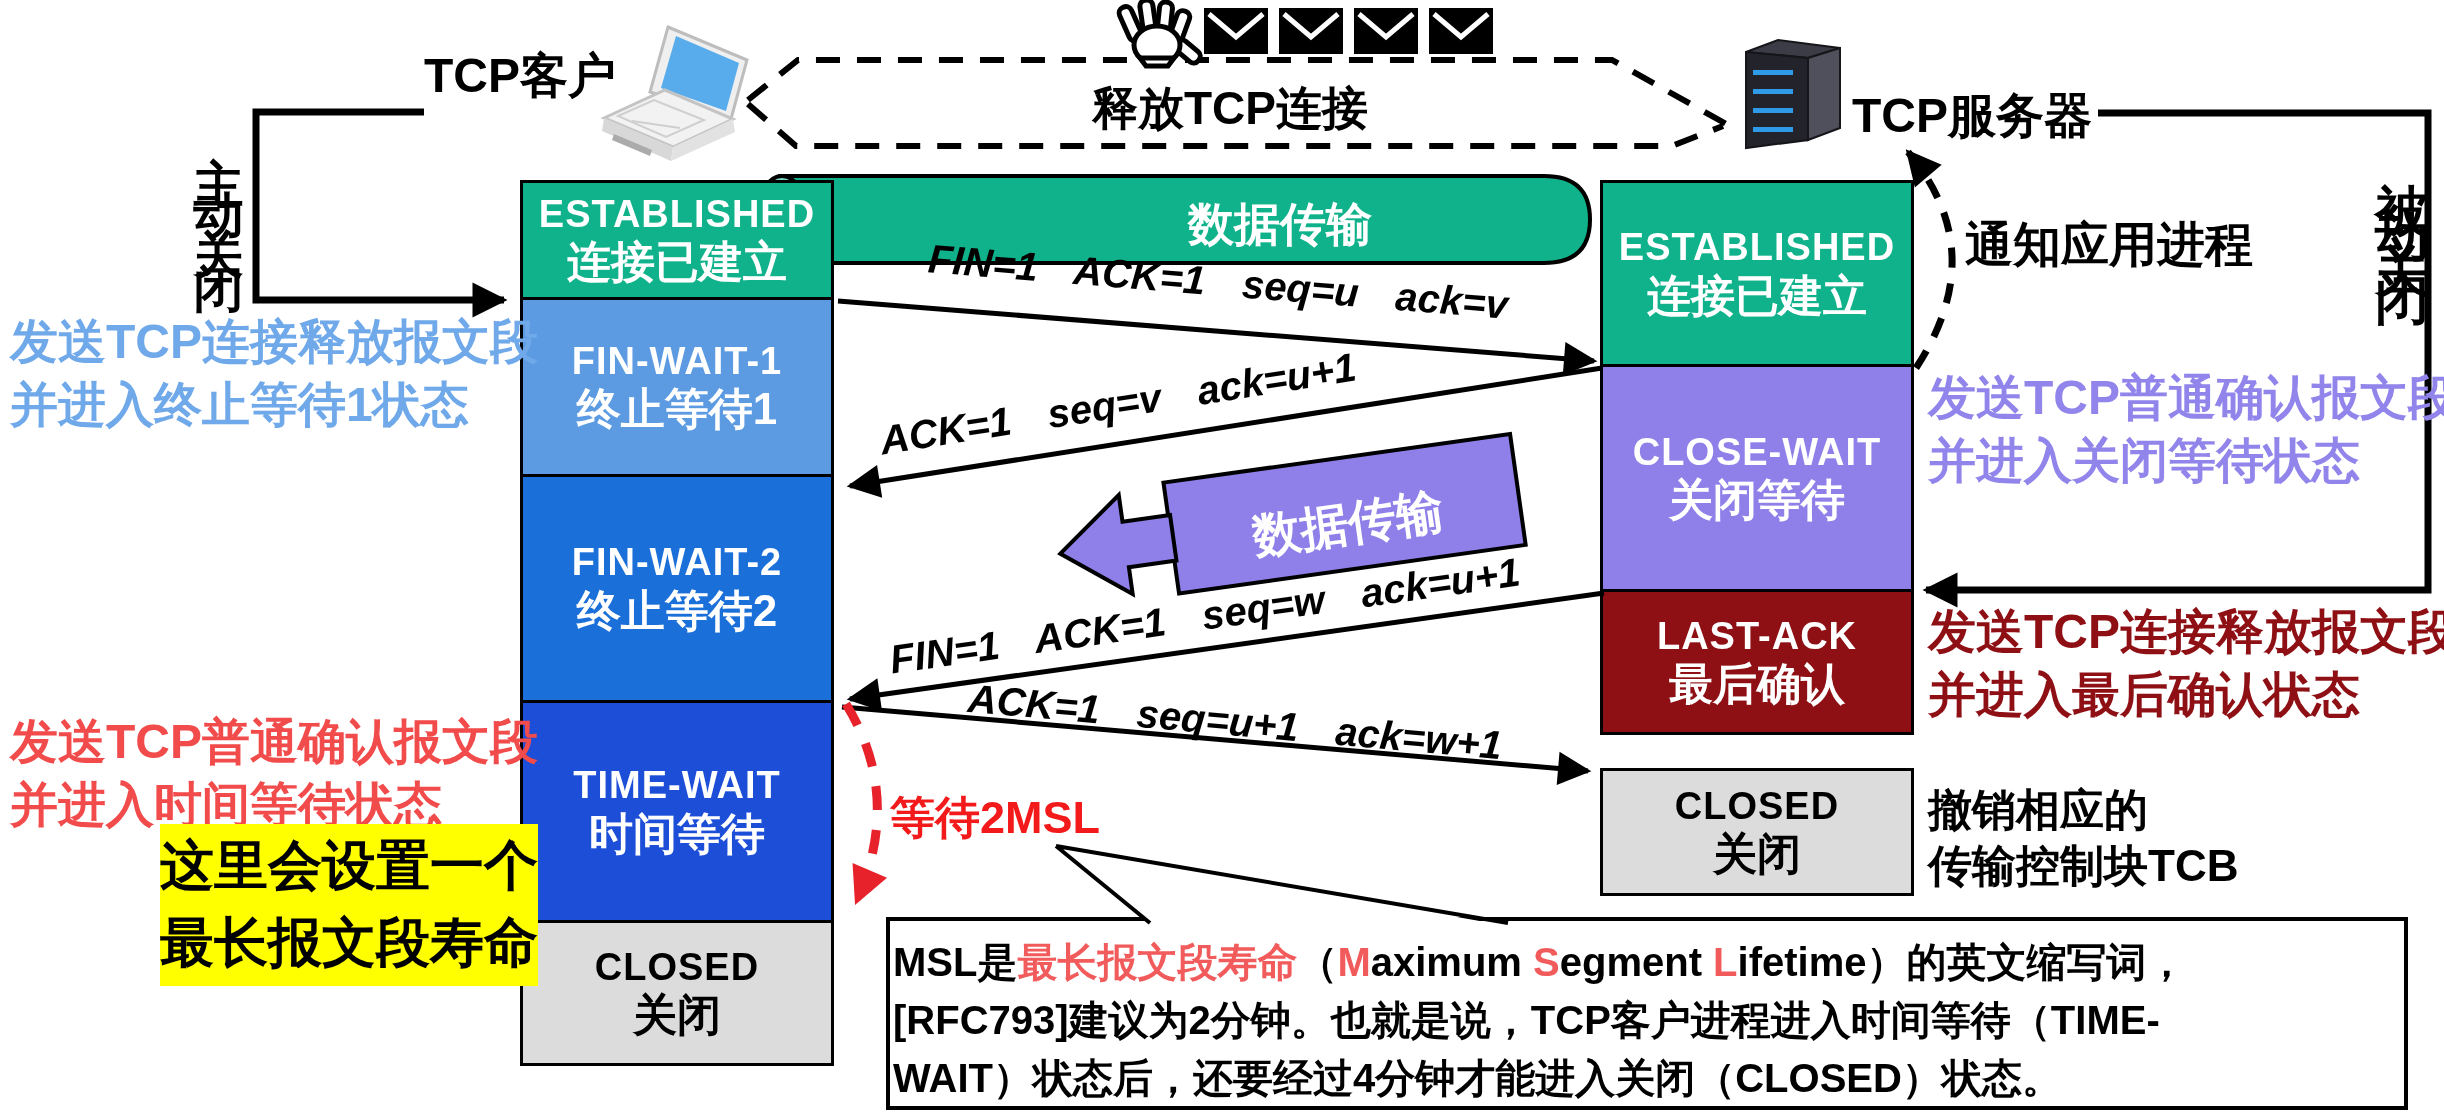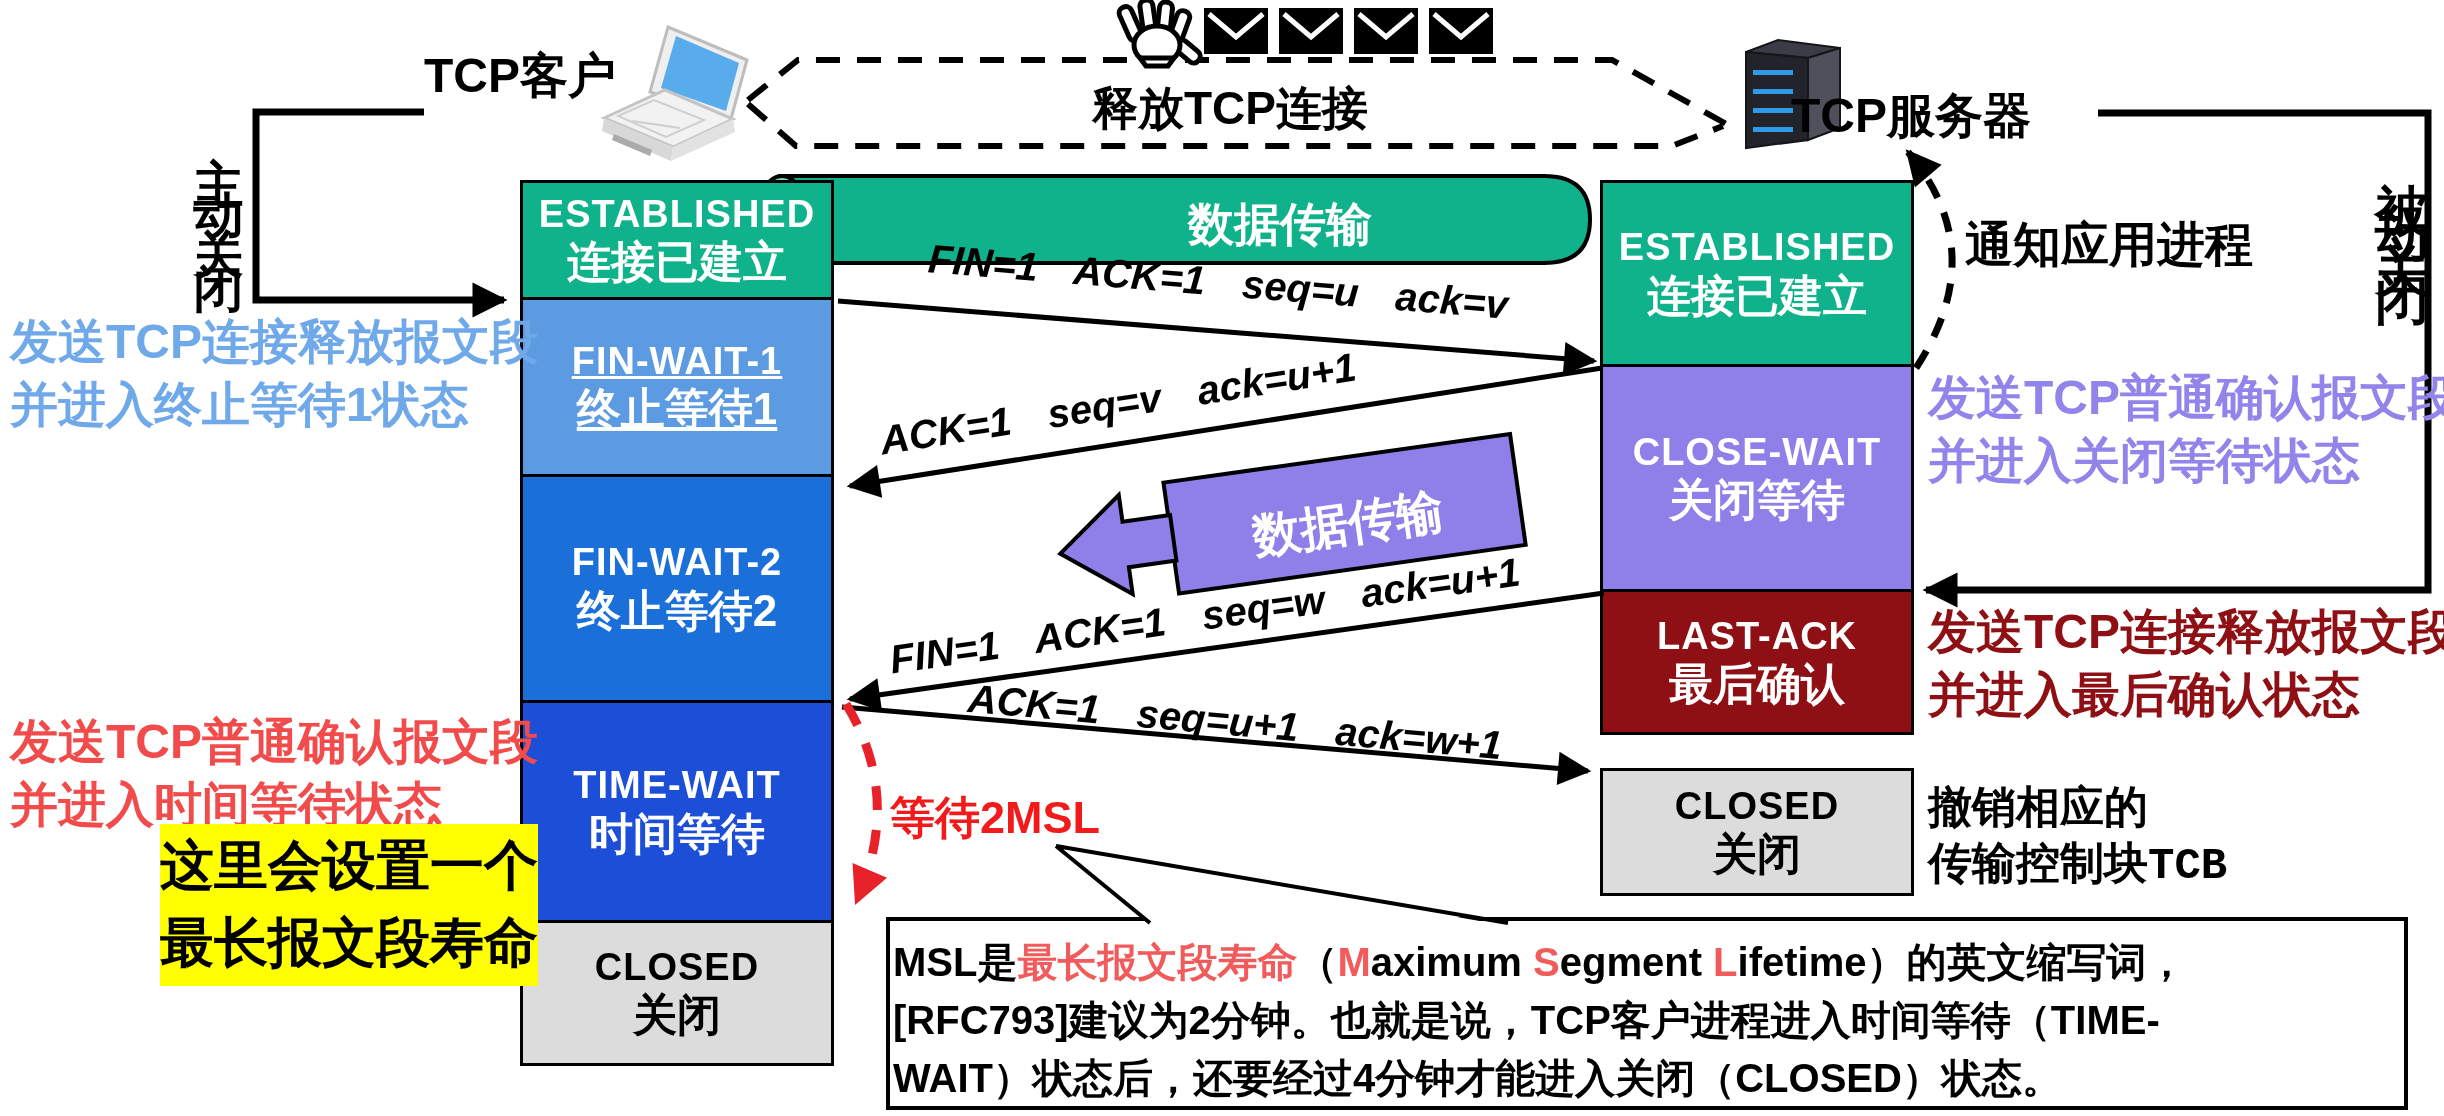--- a/index.html
+++ b/index.html
@@ -104,21 +104,21 @@
     <g transform="rotate(-8 1300 520)">
       <rect x="1170" y="464" width="350" height="112" fill="#8E80E8" stroke="#000" stroke-width="4"></rect>
       <polygon points="1058,520 1124,470 1124,497 1172,497 1172,543 1124,543 1124,570" fill="#8E80E8" stroke="#000" stroke-width="4"></polygon>
     </g>
   </svg>
 
   <div class="state-box col-c bg-teal" style="top:180px;height:120px;">
     <div class="en">ESTABLISHED</div>
     <div class="zh">连接已建立</div>
   </div>
-  <div class="state-box col-c bg-lblue" style="top:297px;height:180px;text-decoration:underline;">
+  <div class="state-box col-c bg-lblue" style="top:297px;height:180px;">
     <div class="en">FIN-WAIT-1</div>
     <div class="zh">终止等待1</div>
   </div>
   <div class="state-box col-c bg-blue" style="top:474px;height:229px;">
     <div class="en">FIN-WAIT-2</div>
     <div class="zh">终止等待2</div>
   </div>
   <div class="state-box col-c bg-red" style="top:700px;height:223px;">
     <div class="en">TIME-WAIT</div>
     <div class="zh">时间等待</div>
@@ -179,21 +179,21 @@
 
     <path d="M846 704 Q902 795 858 898" fill="none" stroke="#E8222B" stroke-width="9" stroke-dasharray="24 20" marker-end="url(#mR)"></path>
 
     <g>
       <polygon points="1056,846 1152,926 1508,926" fill="#fff"></polygon>
       <path d="M1056 846 L1150 923 M1056 846 L1508 923" stroke="#000" stroke-width="4" fill="none"></path>
     </g>
   </svg>
 
   <div class="lbl" style="left:424px;top:44px;font-size:48px;">TCP客户</div>
-  <div class="lbl" style="left:1791px;top:84px;font-size:48px;">TCP服务器</div>
+  <div class="lbl" style="left:1852px;top:84px;font-size:48px;">TCP服务器</div>
   <div class="lbl vert" style="left:186px;top:115px;font-size:50px;letter-spacing:36px;">主动关闭</div>
   <div class="lbl vert" style="left:2366px;top:138px;font-size:54px;letter-spacing:30px;">被动关闭</div>
   <div class="lbl" style="left:1040px;top:78px;width:380px;text-align:center;font-size:46px;">释放TCP连接</div>
   <div class="lbl" style="left:1965px;top:213px;font-size:48px;">通知应用进程</div>
 
   <div id="tube-text">数据传输</div>
   <div id="rev-text">数据传输</div>
 
   <div class="seg-label" style="left:1218px;top:282px;transform:translate(-50%,-50%) rotate(4.6deg);">FIN=1 ACK=1 seq=u ack=v</div>
   <div class="seg-label" style="left:1118px;top:404px;transform:translate(-50%,-50%) rotate(-8.9deg);">ACK=1 seq=v ack=u+1</div>
@@ -209,21 +209,21 @@
     <div>并进入时间等待状态</div>
   </div>
   <div class="ann" style="left:1928px;top:366px;color:#9184EA;">
     <div>发送TCP普通确认报文段</div>
     <div>并进入关闭等待状态</div>
   </div>
   <div class="ann" style="left:1928px;top:600px;color:#8E1014;">
     <div>发送TCP连接释放报文段</div>
     <div>并进入最后确认状态</div>
   </div>
-  <div class="ann" style="left:1928px;top:782px;color:#000;font-size:44px;line-height:56px;font-family:Liberation Mono, monospace;">
+  <div class="ann" style="left:1928px;top:782px;color:#000;font-size:44px;line-height:56px;">
     <div>撤销相应的</div>
     <div>传输控制块TCB</div>
   </div>
 
   <div id="timer-note">
     <div>这里会设置一个</div>
     <div>最长报文段寿命</div>
   </div>
 
   <div id="wait-2msl">等待2MSL</div>

